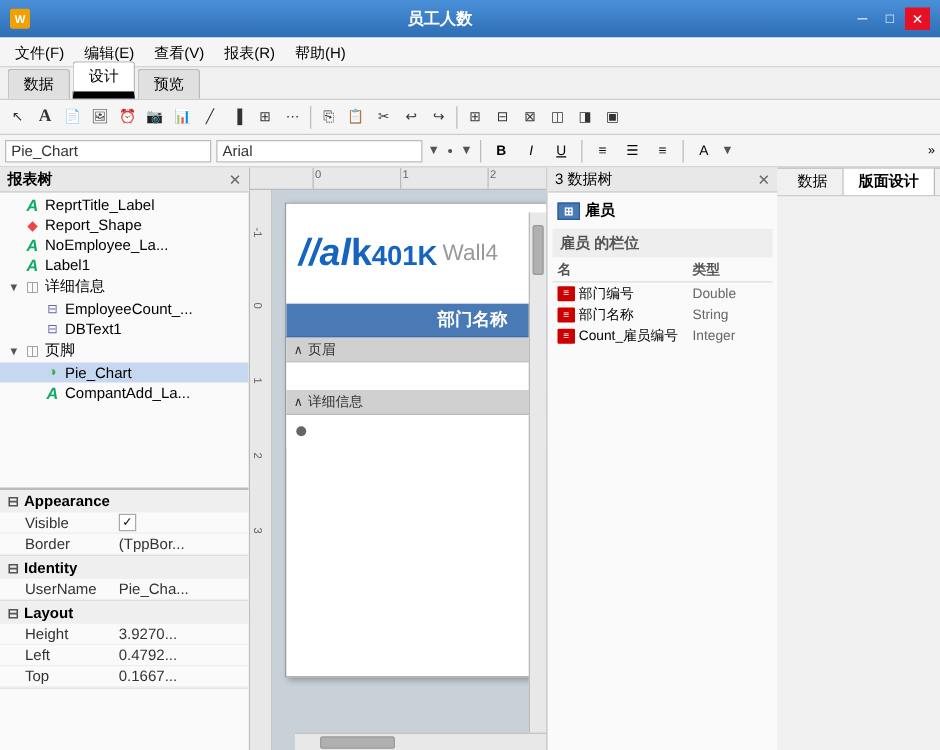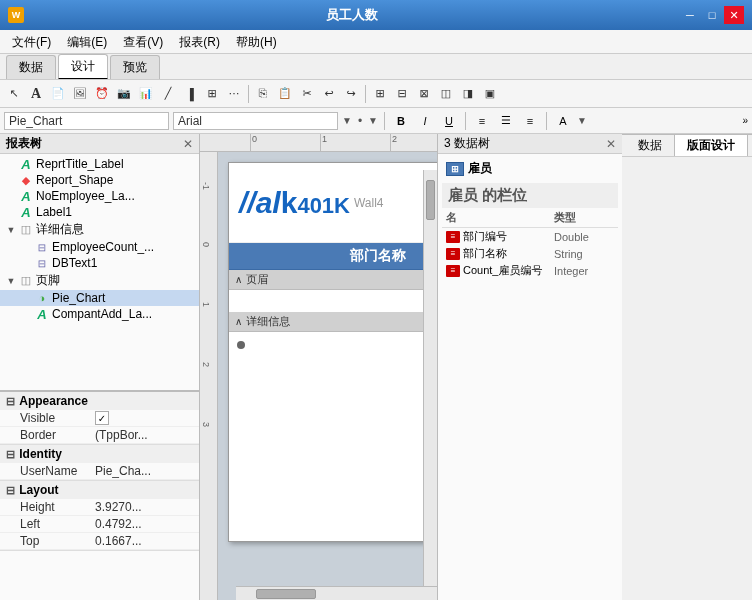--- a/index.html
+++ b/index.html
@@ -44,21 +44,21 @@
     .tab {
       padding: 3px 12px;
       border: 1px solid #bbb;
       border-bottom: none;
       background: #e0e0e0;
       cursor: pointer;
       font-size: 12px;
       margin-right: 2px;
       border-radius: 3px 3px 0 0;
     }
-    .tab.active { background: white; border-bottom: 1px solid #000000; position: relative; z-index: 1; margin-top: 20px; }
+    .tab.active { background: white; border-bottom: 6px solid #000000; position: relative; z-index: 1; margin-top: 20px; }
 
     
     .toolbar {
       background: #f5f5f5;
       border-bottom: 1px solid #ccc;
       display: flex;
       align-items: center;
       padding: 2px 4px;
       height: 28px;
       gap: 2px;
@@ -281,21 +281,21 @@
       background: #4a7ab5;
       color: white;
       font-size: 9px;
       display: flex;
       align-items: center;
       justify-content: center;
       margin-right: 4px;
       border: 1px solid #2a5a95;
     }
     .fields-header {
-      font-size: 15px;
+      font-size: 12px;
       color: #555;
       padding: 3px 6px;
       background: #eee;
       margin-top: 4px;
       font-weight: bold;
     }
     .field-cols {
       display: flex;
       font-size: 11px;
       color: #555;
@@ -607,21 +607,21 @@
       </div>
 
       <div class="canvas-content">
 
         <div class="page-canvas">
 
           <div class="logo-area">
             <span style="font-size:30px;font-weight:900;color:#1565c0;line-height:1;">
               <span style="font-style:italic;color:#1565c0;">//</span><span style="color:#1565c0;font-style:italic;">a</span><span style="color:#1565c0;font-style:italic;">l</span><span style="color:#1565c0;font-weight:900;">k</span><span style="font-size:22px;color:#1565c0;">401K</span>
             </span>
-            <span style="font-size:12px;color:#999;margin-left:4px;">Wall4</span>
+            <span style="font-size:18px;color:#999;margin-left:4px;">Wall4</span>
           </div>
 
           <div class="dept-name-bar">
             <span>部门名称</span>
           </div>
 
           <div class="section-header-bar">
             <span class="section-expand">∧</span>
             <span>页眉</span>
           </div>

